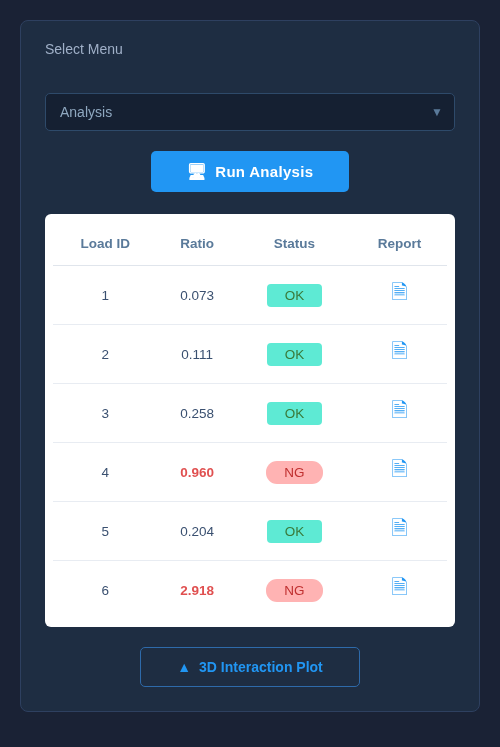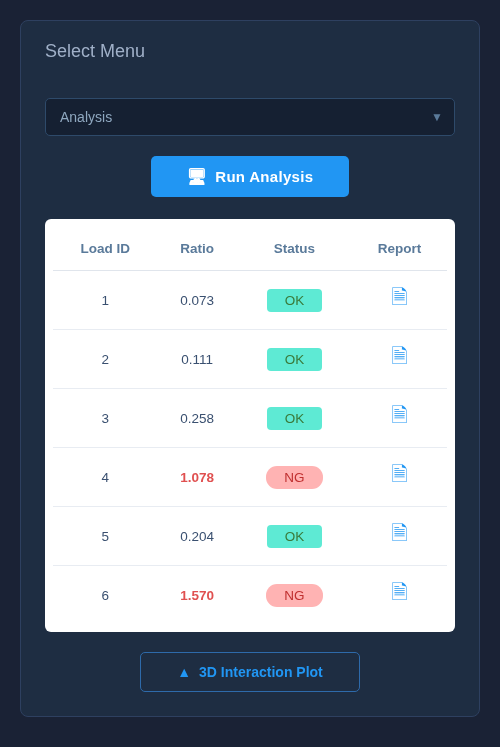--- a/index.html
+++ b/index.html
@@ -15,21 +15,21 @@
     }
     .main-card {
       background-color: #1e2d42;
       border: 1.5px solid #2e4060;
       border-radius: 8px;
       padding: 20px 24px 24px 24px;
       width: 460px;
     }
     .select-menu-label {
       color: #a0b0c8;
-      font-size: 18px;
+      font-size: 14px;
       margin-bottom: 8px;
       font-weight: 500;
     }
     .select-wrapper {
       position: relative;
       margin-bottom: 20px;
       margin-top: 36px;
     }
     .select-dropdown {
       width: 100%;
@@ -201,33 +201,33 @@
             <td><span class="report-icon">🗎</span></td>
           </tr>
           <tr>
             <td>3</td>
             <td>0.258</td>
             <td><span class="status-ok">OK</span></td>
             <td><span class="report-icon">🗎</span></td>
           </tr>
           <tr>
             <td>4</td>
-            <td class="ratio-ng">1.078</td>
+            <td class="ratio-ng">0.960</td>
             <td><span class="status-ng">NG</span></td>
             <td><span class="report-icon">🗎</span></td>
           </tr>
           <tr>
             <td>5</td>
             <td>0.204</td>
             <td><span class="status-ok">OK</span></td>
             <td><span class="report-icon">🗎</span></td>
           </tr>
           <tr>
             <td>6</td>
-            <td class="ratio-ng">1.570</td>
+            <td class="ratio-ng">2.918</td>
             <td><span class="status-ng">NG</span></td>
             <td><span class="report-icon">🗎</span></td>
           </tr>
         </tbody>
     </table>
   </div>
 
   <div class="plot-btn-wrapper">
     <button class="plot-btn">
       <span>▲</span>

